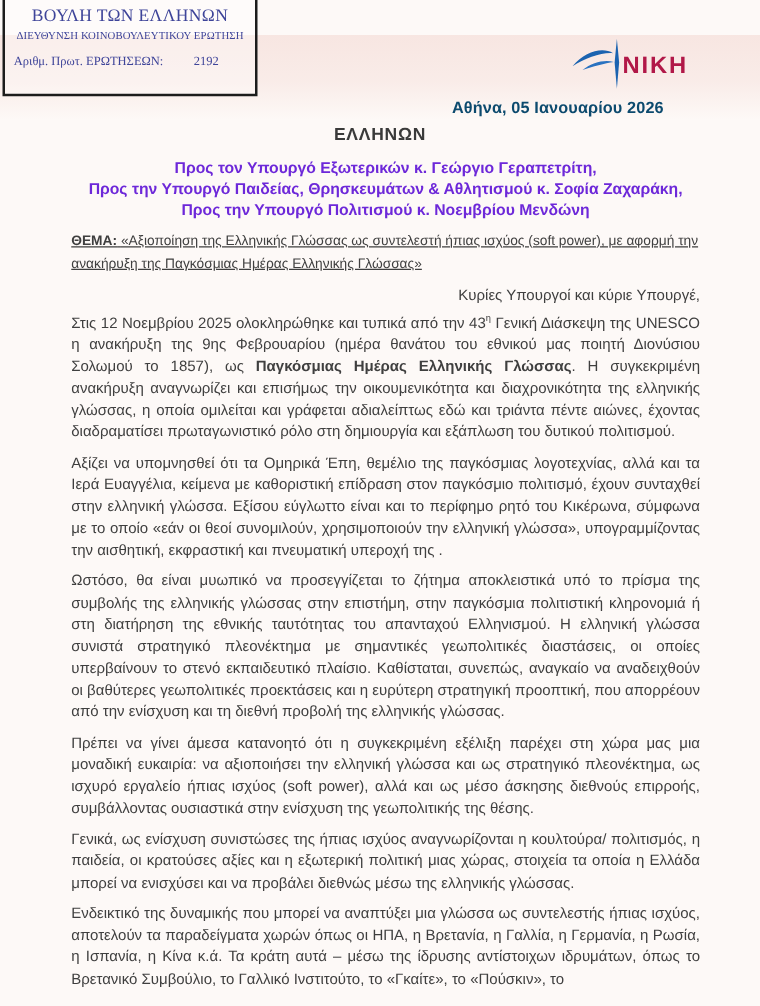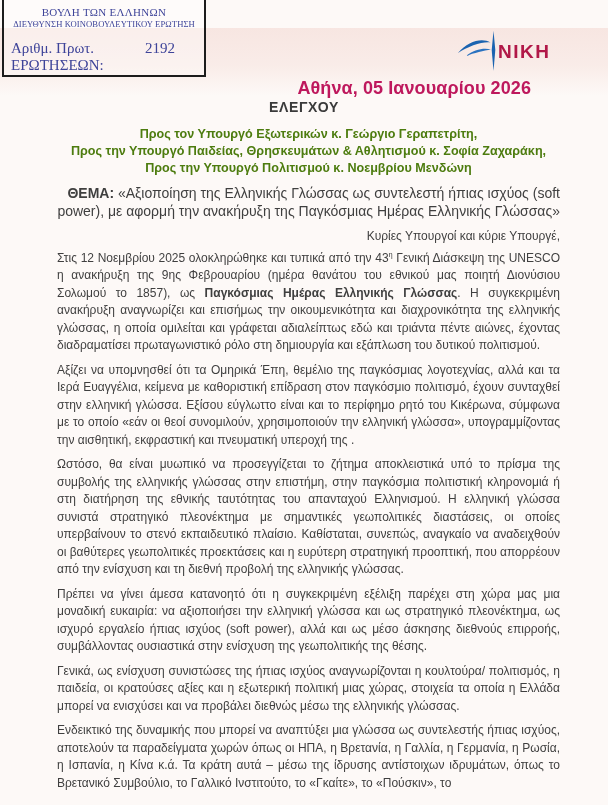--- a/index.html
+++ b/index.html
@@ -19,46 +19,46 @@
   }
   
   .stamp{
     position:absolute;left:2px;top:-3px;width:204px;height:80px;
     border:2px solid #1c1c1c;
     font-family:"Liberation Serif","DejaVu Serif",serif;
     color:#3e4499;
     box-sizing:border-box;
     background:rgba(255,255,255,.35);
   }
-  .stamp-org{margin-top:7px;text-align:center;font-size:11px;letter-spacing:.3px;}
+  .stamp-org{margin-top:7px;text-align:center;font-size:14px;letter-spacing:.3px;}
   .stamp-dept{margin-top:1px;text-align:center;font-size:8.6px;letter-spacing:.1px;}
-  .stamp-row{display:flex;align-items:flex-start;font-size:15px;padding:0 7px;}
+  .stamp-row{display:flex;align-items:flex-start;font-size:10px;padding:0 7px;}
   .stamp-row.first{margin-top:11px;}
   .stamp-row.second{margin-top:7px;}
   .stamp-val{margin-left:auto;margin-right:22px;}
   
   .logo{position:absolute;top:30px;right:57px;width:96px;height:42px;}
   .logo svg{display:block;}
   
   .city-date{
     position:absolute;top:78px;right:77px;
-    font-size:18px;font-weight:bold;color:#be185d;letter-spacing:.1px;
+    font-size:13px;font-weight:bold;color:#0c4a6e;letter-spacing:.1px;
   }
   .doc-title{
     position:absolute;top:99px;left:0;width:100%;margin:0;
     text-align:center;font-size:14px;font-weight:bold;color:#3a3a3a;letter-spacing:.6px;
   }
   
   .recipients{
     position:absolute;top:126px;left:57px;right:48px;
-    text-align:center;font-weight:bold;font-size:12.6px;line-height:17px;color:#4d7c0f;
+    text-align:center;font-weight:bold;font-size:12.6px;line-height:17px;color:#6d28d9;
   }
   .subject{
     position:absolute;top:185px;left:57px;right:48px;
-    text-align:right;font-size:14px;line-height:17.5px;color:#3f3f3f;
+    text-align:left;font-size:11px;line-height:17.5px;color:#3f3f3f;text-decoration:underline;
   }
   .b{font-weight:bold;}
   
   .body-text{
     position:absolute;top:228px;left:57px;right:48px;bottom:0;
     font-size:12px;line-height:17.5px;color:#3f3f3f;overflow:hidden;
   }
   .salutation{margin:0 0 4px 0;text-align:right;}
   .body-text p{margin:0 0 7px 0;text-align:justify;}
   .body-text sup{font-size:.62em;line-height:0;vertical-align:super;}
@@ -82,21 +82,21 @@
   <div class="logo">
     <svg width="96" height="42" viewBox="0 0 96 42">
       <path d="M3 23 C 13 11, 27 7.5, 35.5 12.5 C 27 11.5, 13 16.5, 3 23 Z" fill="#1b63b0"></path>
       <path d="M11 26 C 19 19.5, 29 17.5, 36 19.5 C 29 20.5, 19 23, 11 26 Z" fill="#2a72c0"></path>
       <path d="M38.5 1 L40.3 20 L38.5 41 L36.7 20 Z" fill="#1b63b0"></path>
       <text x="43" y="28" font-family="Liberation Sans, DejaVu Sans, sans-serif" font-size="19" font-weight="bold" fill="#b11848" letter-spacing="1.5">ΝΙΚΗ</text>
     </svg>
   </div>
 
   <div class="city-date">Αθήνα, 05 Ιανουαρίου 2026</div>
-  <h1 class="doc-title">ΕΛΕΓΧΟΥ</h1>
+  <h1 class="doc-title">ΕΛΛΗΝΩΝ</h1>
 
   <div class="recipients">
     <div>Προς τον Υπουργό Εξωτερικών κ. Γεώργιο Γεραπετρίτη,</div>
     <div>Προς την Υπουργό Παιδείας, Θρησκευμάτων &amp; Αθλητισμού κ. Σοφία Ζαχαράκη,</div>
     <div>Προς την Υπουργό Πολιτισμού κ. Νοεμβρίου Μενδώνη</div>
   </div>
 
   <div class="subject">
     <span class="b">ΘΕΜΑ:</span>
     <span>«Αξιοποίηση της Ελληνικής Γλώσσας ως συντελεστή ήπιας ισχύος (soft power), με αφορμή την ανακήρυξη της Παγκόσμιας Ημέρας Ελληνικής Γλώσσας»</span>

